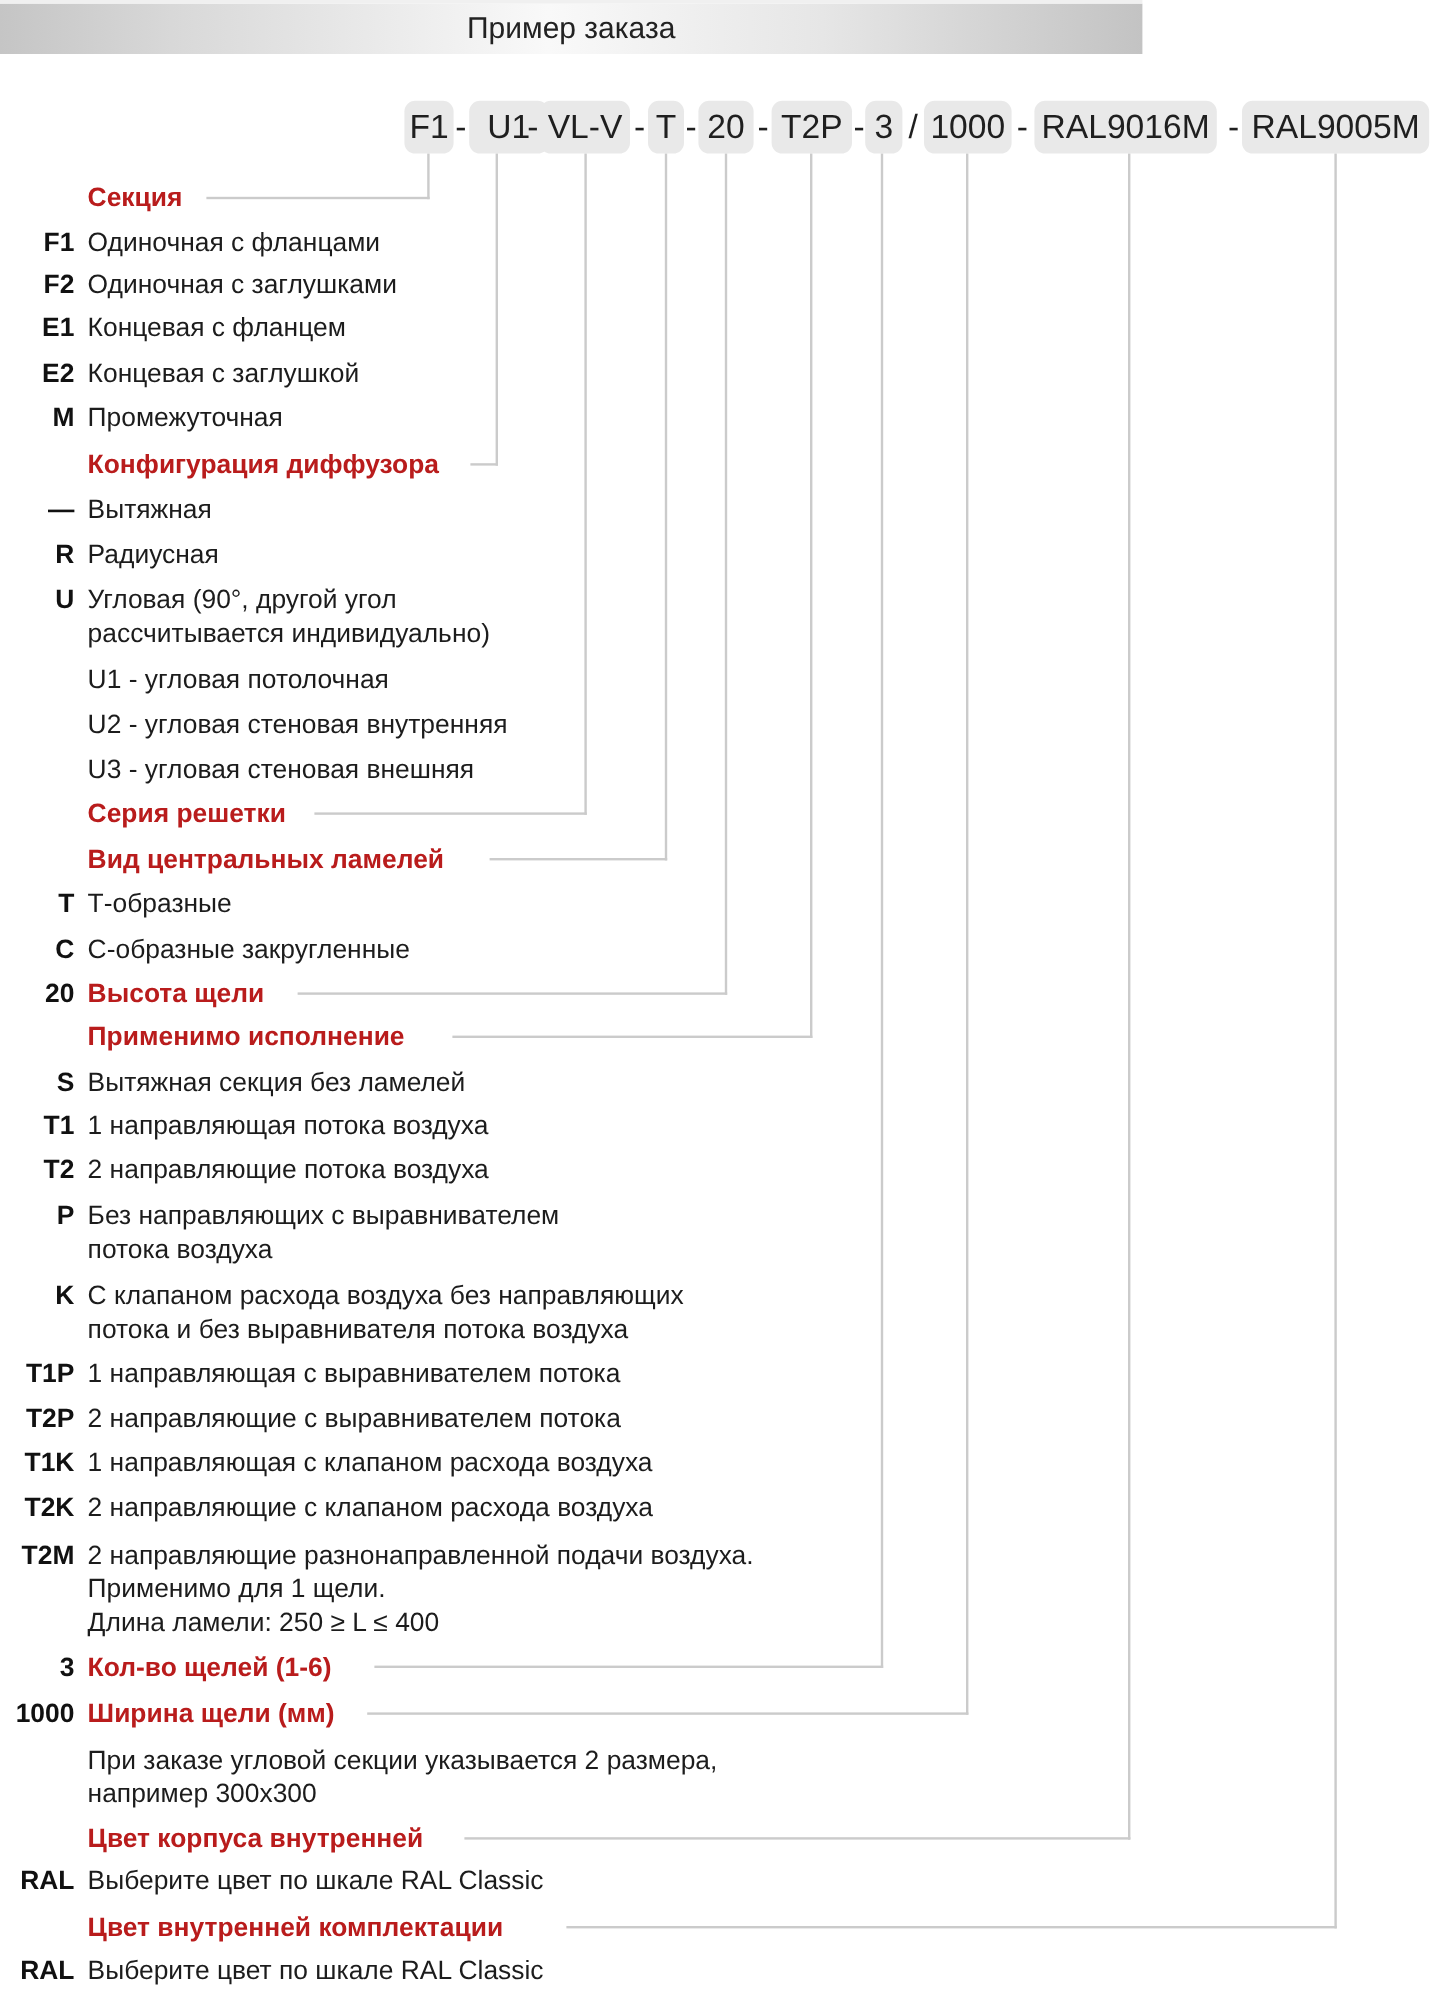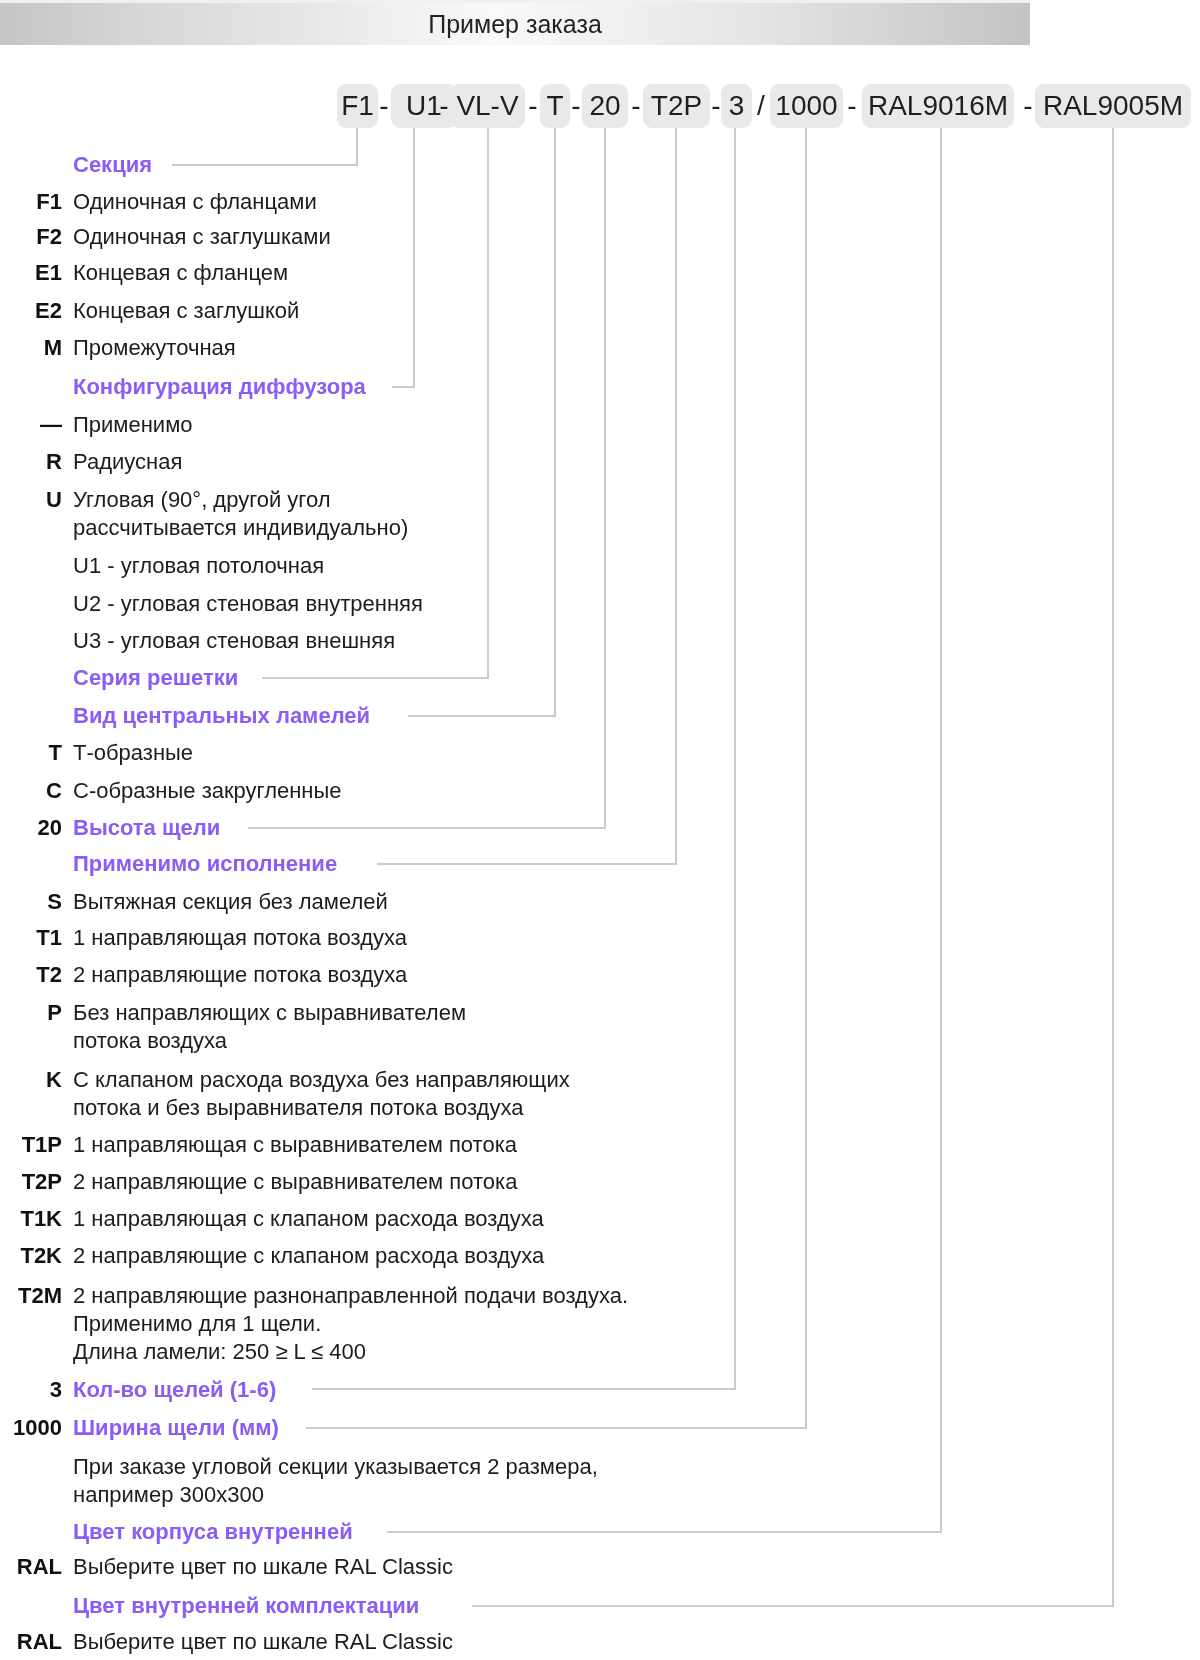--- a/index.html
+++ b/index.html
@@ -3,21 +3,21 @@
 <meta charset="utf-8">
 <style>
   html,body{margin:0;padding:0;background:#fff;}
   body{
     width:1200px;height:1660px;position:relative;overflow:hidden;
     font-family:"Liberation Sans","DejaVu Sans",sans-serif;
     color:#1c1c1c;
   }
   
   .topbar{
-    position:absolute;left:0;top:0;width:1030px;height:45px;
+    position:absolute;left:0;top:0;width:952px;height:45px;
     background:linear-gradient(to right,#c5c5c5 0%,#d8d8d8 15%,#f9f9f9 48%,#e6e6e6 72%,#c3c3c3 100%);
     border-top:3px solid #f0f0f0;
     box-sizing:border-box;
     display:flex;align-items:center;justify-content:center;
   }
   .topbar .title{font-size:25px;color:#222;}
   
   .code-box{
     position:absolute;top:84px;height:44px;
     background:#e9e9e9;border-radius:9px;
@@ -34,21 +34,21 @@
   
   .entry{position:absolute;left:0;width:1200px;line-height:28px;font-size:22px;z-index:1;}
   .entry .code{
     position:absolute;left:0;top:0;width:62px;text-align:right;
     font-weight:bold;color:#111;white-space:nowrap;
   }
   .entry .desc{
     position:absolute;left:73px;top:0;white-space:pre-line;
     background:#fff;padding-right:14px;
   }
-  .entry.hdr .desc{font-weight:bold;color:#8b5cf6;}
+  .entry.hdr .desc{font-weight:bold;color:#b91c1c;}
 </style>
 </head>
 <body>
 
 <div class="topbar">
   <span class="title">Пример заказа</span>
 </div>
 
 <div>
   <div class="code-box" style="left:337px;width:41px">F1</div>
@@ -127,21 +127,21 @@
   </div>
   <div class="entry" style="top:334px">
     <span class="code">M</span>
     <span class="desc">Промежуточная</span>
   </div>
   <div class="entry hdr" style="top:373px">
     <span class="desc">Конфигурация диффузора</span>
   </div>
   <div class="entry" style="top:411px">
     <span class="code">—</span>
-    <span class="desc">Применимо</span>
+    <span class="desc">Вытяжная</span>
   </div>
   <div class="entry" style="top:448px">
     <span class="code">R</span>
     <span class="desc">Радиусная</span>
   </div>
   <div class="entry" style="top:486px">
     <span class="code">U</span>
     <span class="desc">Угловая (90°, другой угол
 рассчитывается индивидуально)</span>
   </div>

